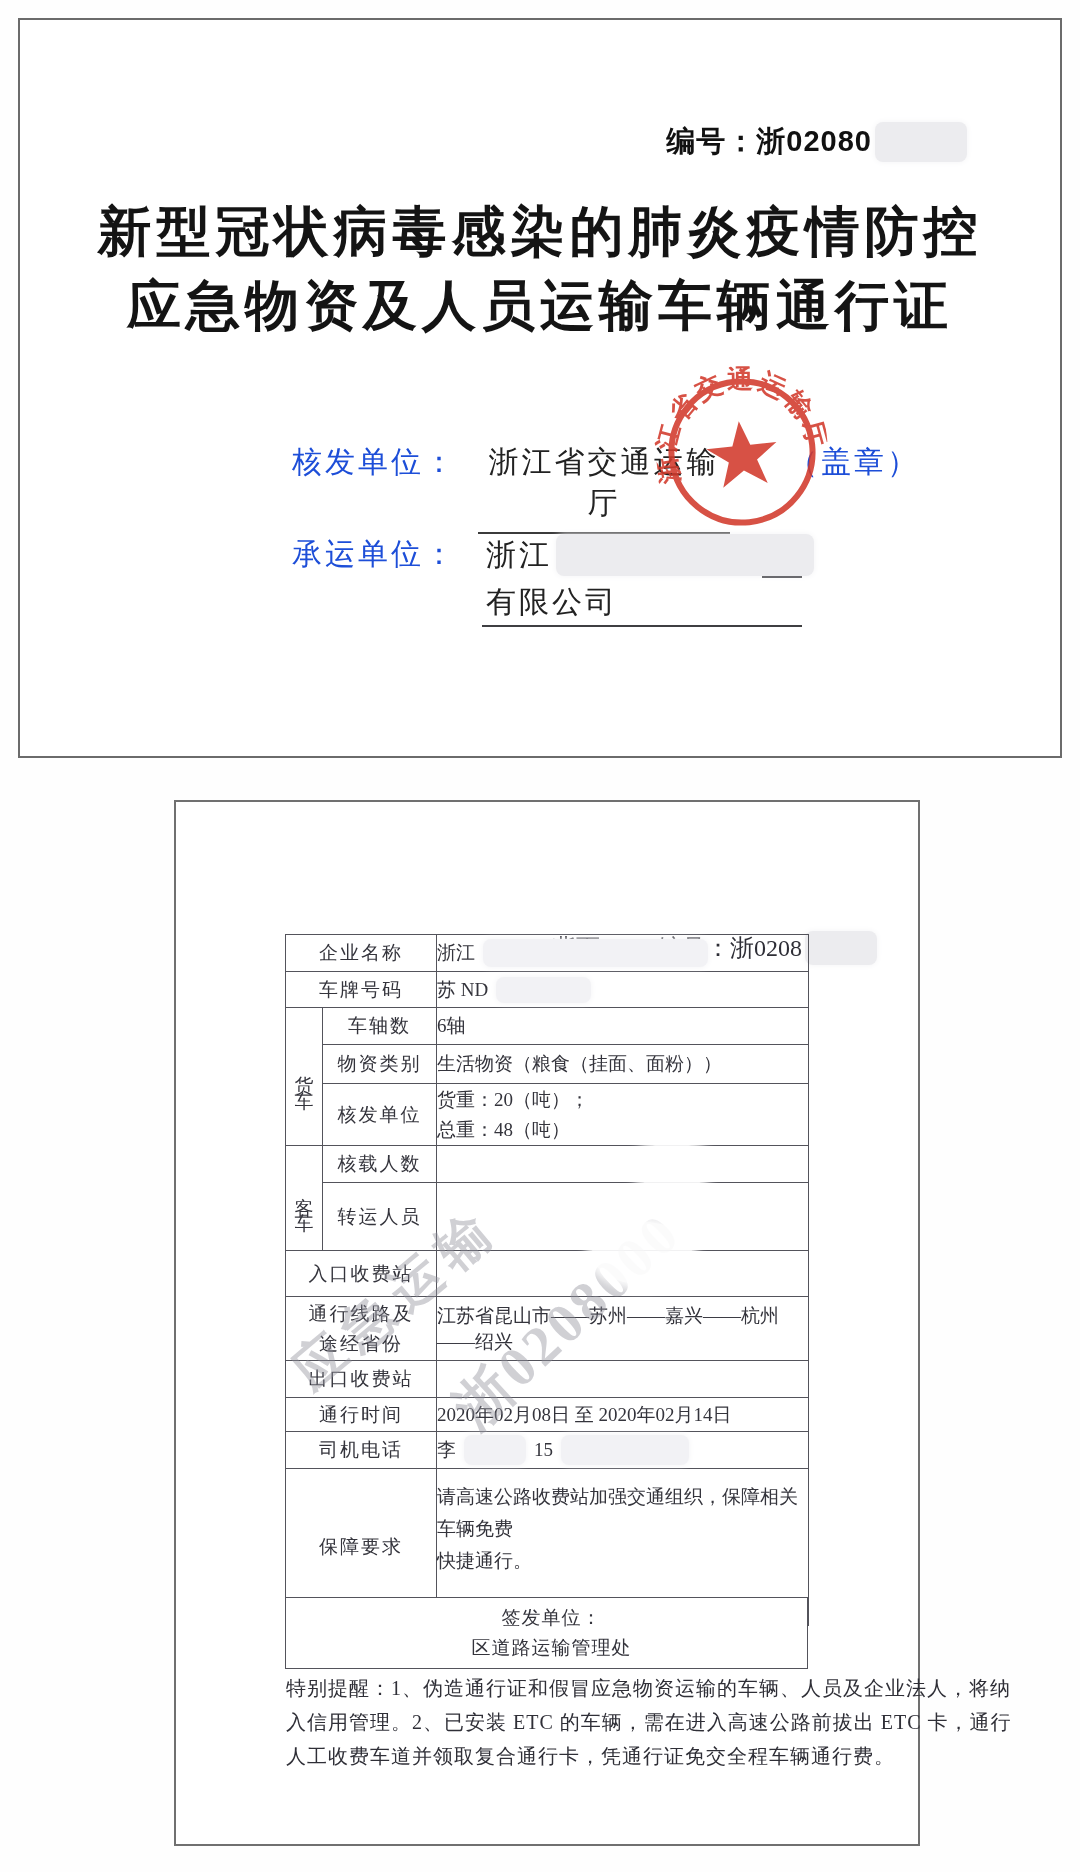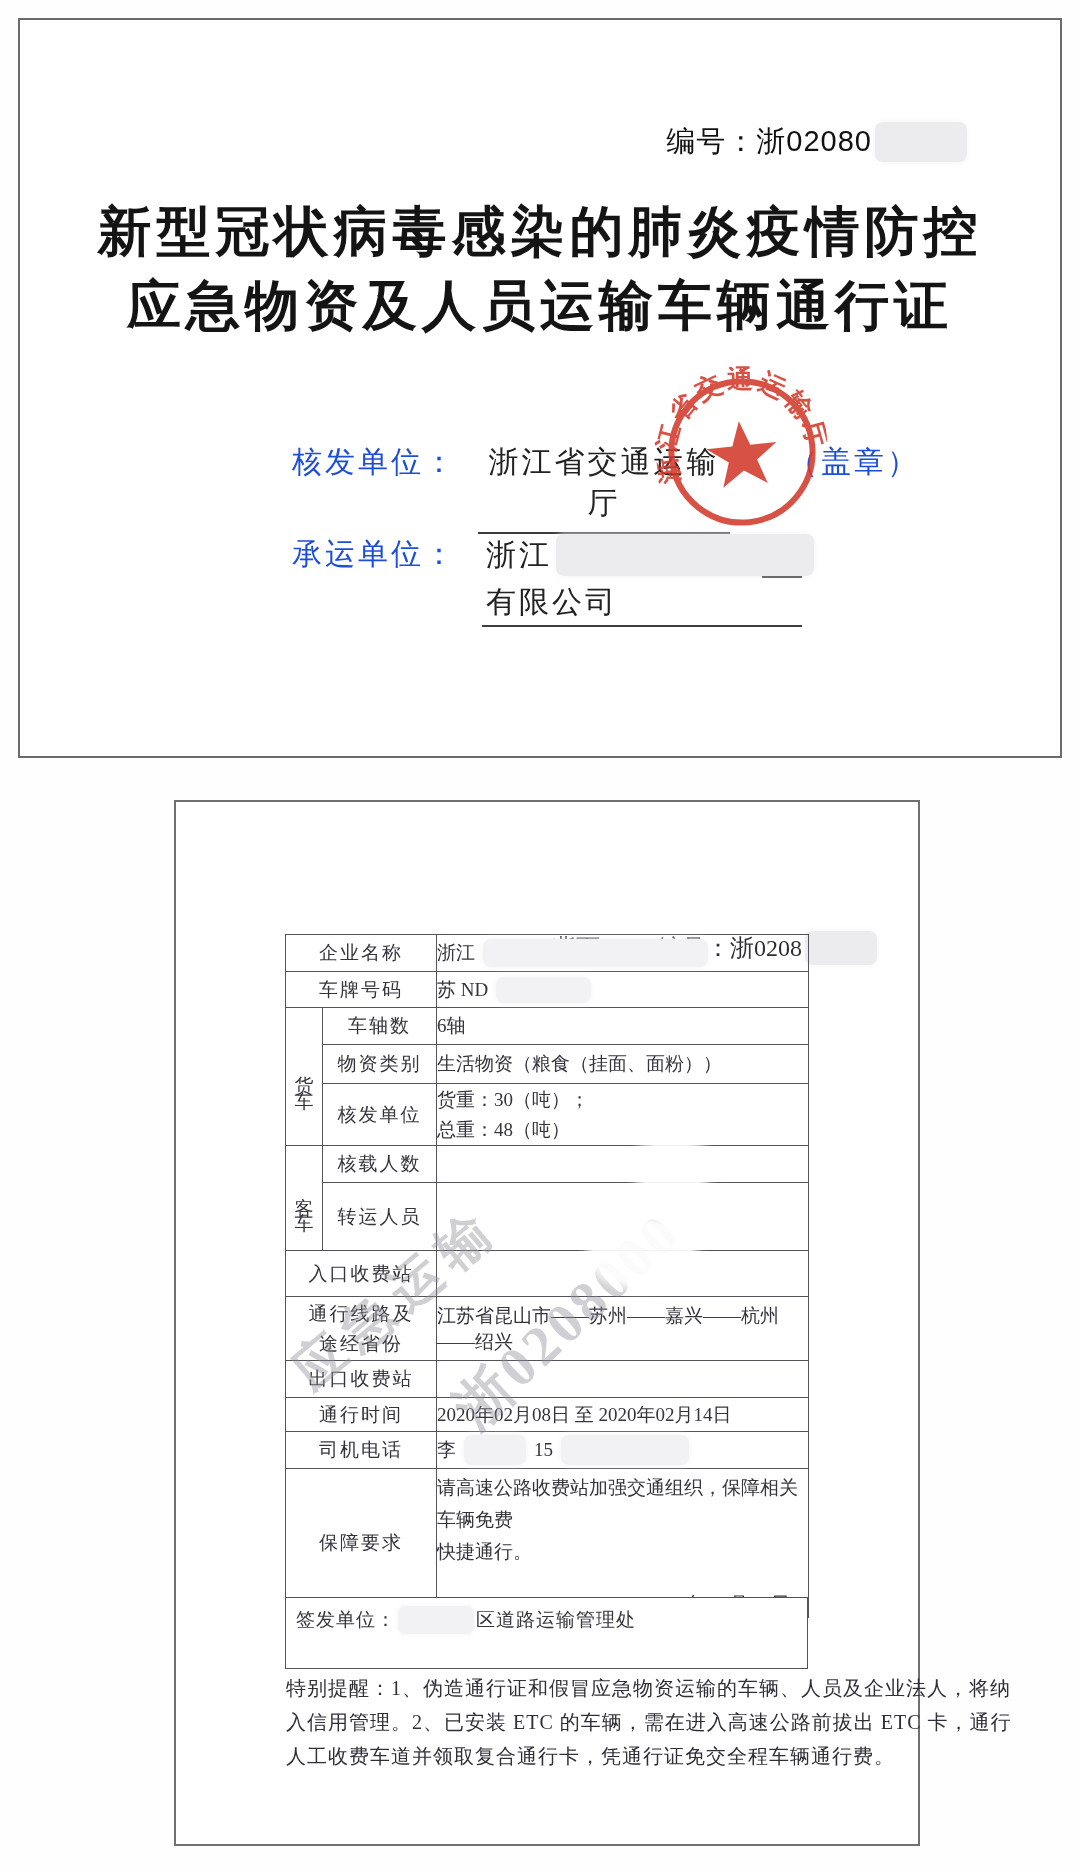--- a/index.html
+++ b/index.html
@@ -3,21 +3,21 @@
 <meta charset="utf-8">
 <style>
   html,body{margin:0;padding:0;background:#ffffff;}
   #page{position:relative;width:1080px;height:1872px;background:#fefefe;overflow:hidden;
         font-family:"Liberation Sans","DejaVu Sans",sans-serif;color:#1c1c1f;}
 
   
   .front-box{position:absolute;left:18px;top:18px;width:1040px;height:736px;
              border:2px solid #6b6b6b;background:#fff;}
   .serial-row{position:absolute;top:102px;right:93px;display:flex;align-items:center;gap:3px;}
-  .serial-text{font-size:29px;font-weight:normal;color:#111;letter-spacing:1px;}
+  .serial-text{font-size:29px;font-weight:bold;color:#111;letter-spacing:1px;}
   .redact{display:inline-block;background:#ececef;border-radius:8px;box-shadow:0 0 6px #f3f3f5;}
   .redact.light{background:#f2f2f5;}
   .title-line{position:absolute;left:0;width:100%;text-align:center;
               font-size:54px;font-weight:bold;letter-spacing:5px;color:#141414;}
   .t1{top:176px;} .t2{top:250px;}
   .front-label{position:absolute;font-size:30px;color:#1d4ed8;letter-spacing:3px;}
   .issuer-value{position:absolute;left:458px;top:422px;width:252px;text-align:center;
                 font-size:30px;color:#222;letter-spacing:3px;border-bottom:2px solid #3b3b3b;
                 padding-bottom:8px;}
   .carrier-line{position:absolute;left:466px;font-size:30px;color:#222;letter-spacing:3px;
@@ -44,21 +44,21 @@
   td.grp{text-align:center;}
   .vtext{writing-mode:vertical-rl;text-orientation:upright;letter-spacing:16px;
          display:inline-block;margin-top:4px;}
   .cellflex{display:flex;align-items:center;gap:8px;}
   .g-line{line-height:30px;}
   .g-date{text-align:right;padding-right:18px;margin-top:22px;}
 
   .sign-box{position:absolute;left:285px;top:1597px;width:523px;height:72px;
             border:1px solid #53535b;background:#fff;font-size:19px;color:#34343c;
             box-sizing:border-box;padding:7px 0 0 10px;}
-  .sign-line{display:flex;align-items:center;gap:2px;height:30px;letter-spacing:1px;}
+  .sign-line{display:flex;align-items:center;gap:2px;height:30px;letter-spacing:1px;flex-direction:column;}
 
   .notice{position:absolute;left:286px;top:1671px;font-size:20px;color:#2f2f37;
           line-height:34px;letter-spacing:1px;white-space:nowrap;}
 
   
   .wm{position:absolute;color:#90909b;opacity:.42;pointer-events:none;
       font-family:"Liberation Serif","DejaVu Serif",serif;font-weight:bold;z-index:5;}
   .wm1{left:278px;top:1352px;font-size:52px;letter-spacing:10px;transform:rotate(-40deg);
        transform-origin:left top;}
   .wm2{left:438px;top:1390px;font-size:56px;letter-spacing:4px;transform:rotate(-43deg);
@@ -153,21 +153,21 @@
       <td class="lbl">车轴数</td>
       <td class="val">6轴</td>
     </tr>
     <tr style="height:39px">
       <td class="lbl">物资类别</td>
       <td class="val">生活物资（粮食（挂面、面粉））</td>
     </tr>
     <tr style="height:62px">
       <td class="lbl">核发单位</td>
       <td class="val">
-        <div class="g-line">货重：30（吨）；</div>
+        <div class="g-line">货重：20（吨）；</div>
         <div class="g-line">总重：48（吨）</div>
       </td>
     </tr>
     <tr style="height:37px">
       <td class="grp" rowspan="2">
         <span class="vtext">客车</span>
       </td>
       <td class="lbl">核载人数</td>
       <td class="val"></td>
     </tr>
@@ -200,21 +200,21 @@
         <span class="cellflex">
           <span>李</span>
           <span class="redact light" style="width:62px;height:30px;"></span>
           <span>15</span>
           <span class="redact light" style="width:128px;height:30px;"></span>
         </span>
       </td>
     </tr>
     <tr style="height:130px">
       <td class="lbl" colspan="2">保障要求</td>
-      <td class="val" style="vertical-align:top;padding-top:4px;font-family:Liberation Mono, monospace;">
+      <td class="val" style="vertical-align:top;padding-top:12px;">
         <div class="g-line" style="line-height:32px">请高速公路收费站加强交通组织，保障相关车辆免费</div>
         <div class="g-line" style="line-height:32px">快捷通行。</div>
         <div class="g-date">2020年02月08日</div>
       </td>
     </tr>
   </tbody>
     </table>
 
   <div class="sign-box back-serif">
     <div class="sign-line">

